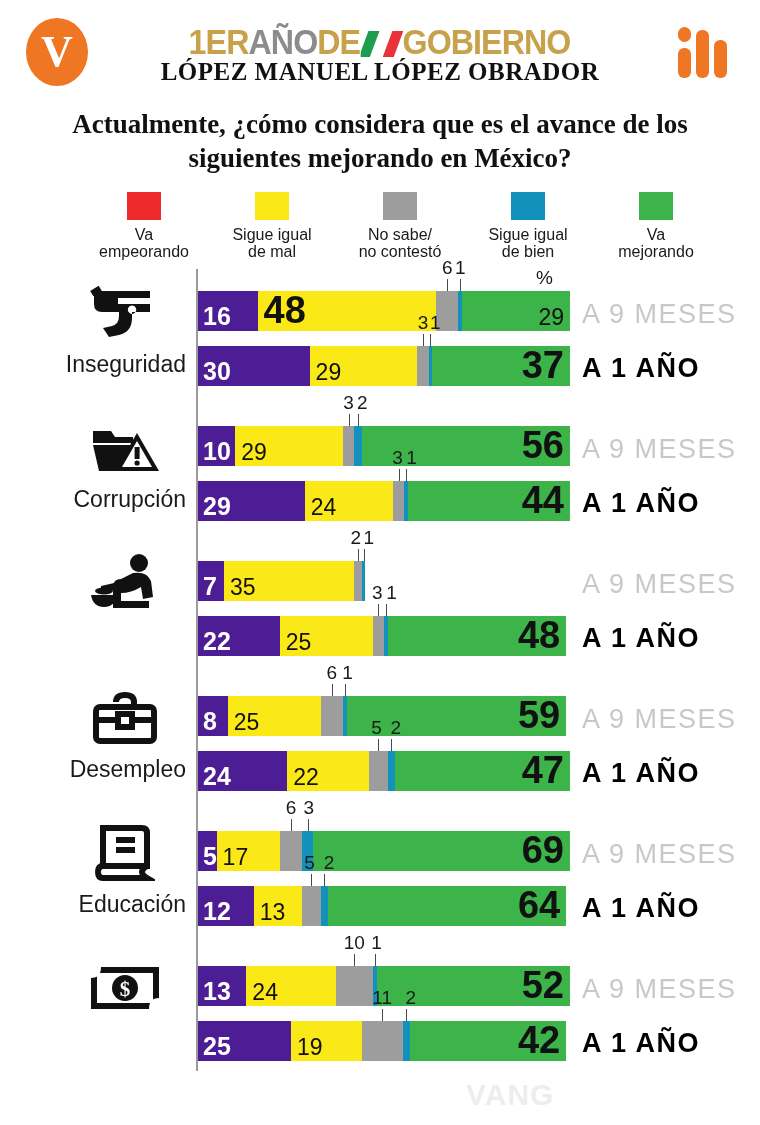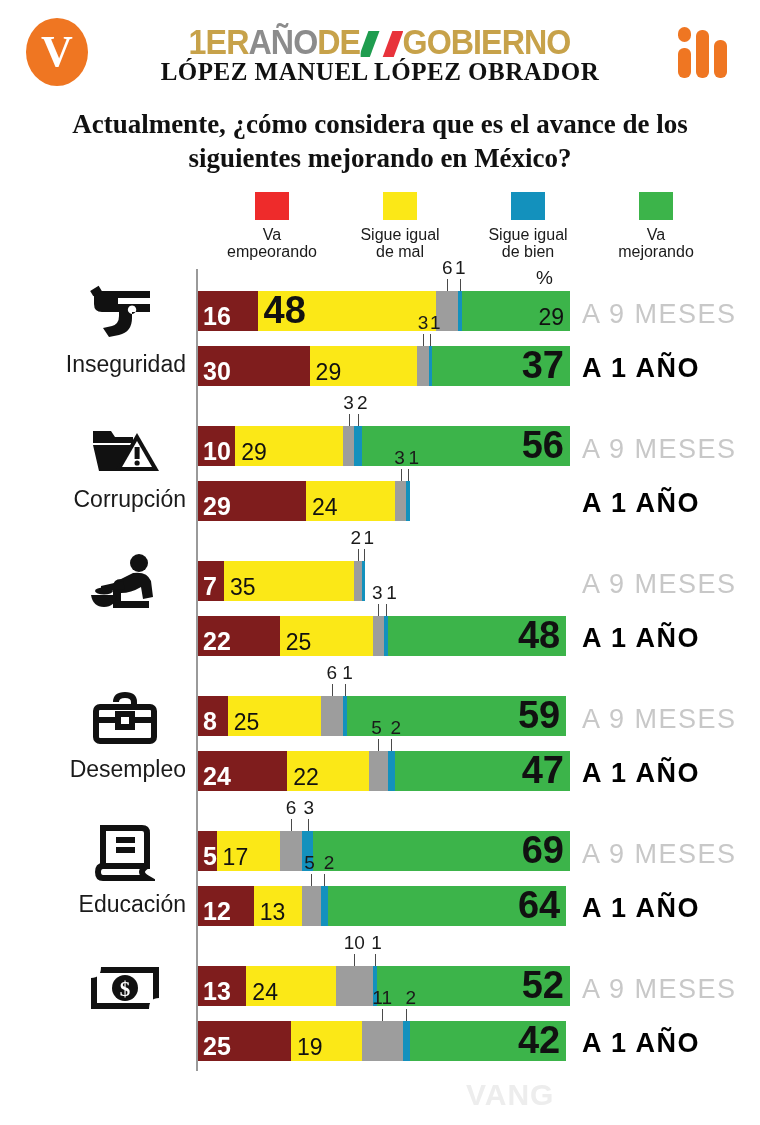--- a/index.html
+++ b/index.html
@@ -199,21 +199,21 @@
   .bar-block.b9 { top: 22px; }
   .bar-block.b1 { top: 77px; }
 
   .bar {
     position: relative;
     height: 40px;
     display: flex;
     width: 100%;
   }
   .seg { height: 100%; position: relative; }
-  .seg.red    { background: #7f1d1d; }
+  .seg.red    { background: #4c1d95; }
   .seg.yellow { background: #fbe817; }
   .seg.gray   { background: #9d9d9d; }
   .seg.blue   { background: #1391bd; }
   .seg.green  { background: #3cb44a; }
 
   
   .v {
     position: absolute;
     bottom: 2px;
     font-family: "Liberation Sans Narrow", "Liberation Sans", sans-serif;
@@ -300,20 +300,25 @@
 <div id="legend">
   <div class="legend-item">
     <div class="legend-swatch" style="background:#ee2b2b"></div>
     <div class="legend-label">Va
 empeorando</div>
   </div>
   <div class="legend-item">
     <div class="legend-swatch" style="background:#fbe817"></div>
     <div class="legend-label">Sigue igual
 de mal</div>
+  </div>
+  <div class="legend-item">
+    <div class="legend-swatch" style="background:#9d9d9d"></div>
+    <div class="legend-label">No sabe/
+no contestó</div>
   </div>
   <div class="legend-item">
     <div class="legend-swatch" style="background:#1391bd"></div>
     <div class="legend-label">Sigue igual
 de bien</div>
   </div>
   <div class="legend-item">
     <div class="legend-swatch" style="background:#3cb44a"></div>
     <div class="legend-label">Va
 mejorando</div>
@@ -424,20 +429,23 @@
           <span class="v yell-in sz-sm">24</span>
         </div>
         <div class="seg gray" style="width:3%">
           <span class="leader" style="left:50%"></span>
           <span class="callout" style="left:40%">3</span>
         </div>
         <div class="seg blue" style="width:1%">
           <span class="leader" style="left:50%"></span>
           <span class="callout" style="left:200%">1</span>
         </div>
+        <div class="seg green" style="width:44%">
+          <span class="v green-in sz-big">44</span>
+        </div>
       </div>
     </div>
     <div class="period p1">A 1 AÑO</div>
   </div>
 
   <div class="row">
     <div class="row-icon">
       <svg width="76" height="60" viewBox="0 0 76 60" fill="#111">
         <circle cx="52" cy="10" r="9"></circle>
         <path d="M46 20 Q60 18 64 28 L66 44 L56 46 L54 34 Q44 40 34 40 L34 48 L62 48 L62 55 L26 55 L26 34 Q26 26 34 26 Z"></path>

